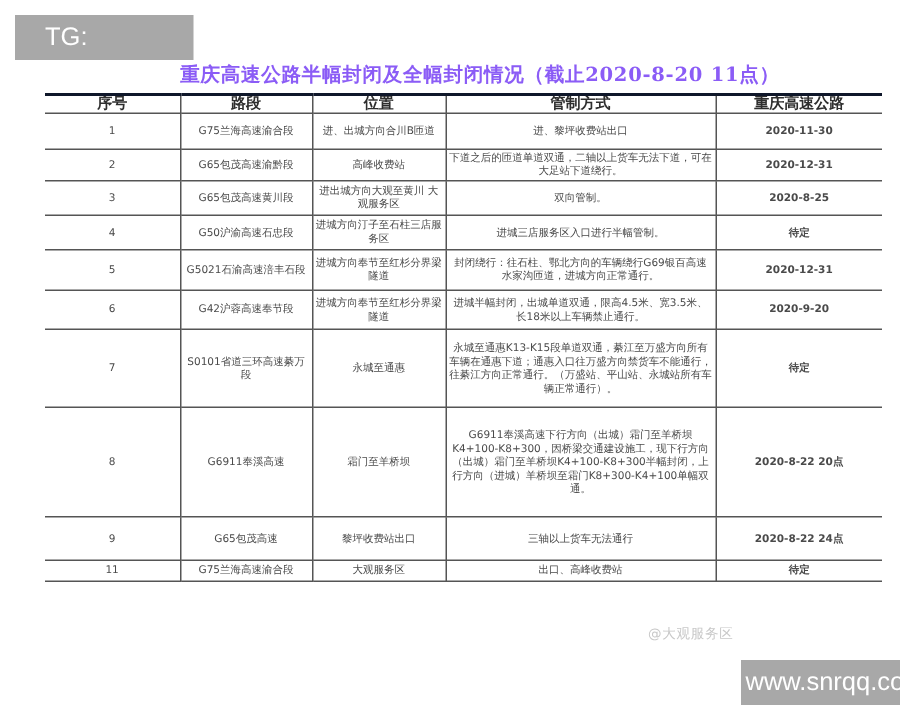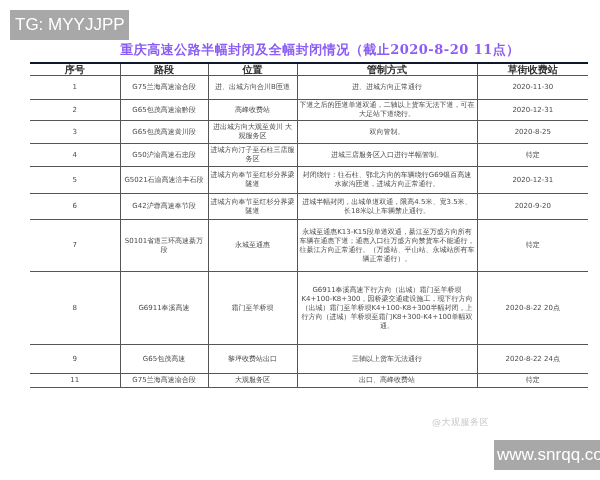--- a/index.html
+++ b/index.html
@@ -3,21 +3,21 @@
   <meta charset="utf-8">
   <style>
     html, body { margin: 0; padding: 0; }
     body {
       width: 600px; height: 480px; background: #ffffff; position: relative; overflow: hidden;
       font-family: "DejaVu Sans", "Liberation Sans", sans-serif; color: #3a3a3a;
     }
     .wm-top {
       position: absolute; left: 10px; top: 10px; width: 119px; height: 30px;
       background: #a8a8a8; color: #ffffff; font-family: "Liberation Sans", sans-serif;
-      font-size: 17px; line-height: 30px; padding-left: 5px; box-sizing: border-box;
+      font-size: 17px; line-height: 30px; padding-left: 20px; box-sizing: border-box;
     }
     .wm-bottom {
       position: absolute; left: 494px; top: 440px; width: 106px; height: 30px;
       background: #a8a8a8; color: #ffffff; font-family: "Liberation Sans", sans-serif;
       font-size: 17px; line-height: 30px; padding-left: 3px; box-sizing: border-box; overflow: hidden; white-space: nowrap;
     }
     .wm-weibo {
       position: absolute; left: 432px; top: 416px; font-size: 9px; color: #c8c8c8; letter-spacing: 0.5px;
     }
     .title {
@@ -32,21 +32,21 @@
       border: 1px solid #555; text-align: center; vertical-align: middle;
       padding: 0 2px; overflow: hidden;
     }
     table.main tr:first-child th { border-top: 2px solid #0f172a; }
     table.main th {
       font-family: "DejaVu Serif", "Liberation Serif", serif; font-weight: bold;
       font-size: 10px; color: #2e2e2e; height: 11px; line-height: 11px;
     }
     table.main td { font-size: 7px; line-height: 9px; color: #4a4a4a; }
     td.seq { font-size: 8px; color: #555; }
-    td.date { font-size: 7.5px; color: #555; }
+    td.date { font-size: 7.5px; color: #555; font-weight: bold; }
     td.ctrl { font-size: 7px; }
     table.main th:first-child, table.main td:first-child { border-left: none; }
     table.main th:last-child, table.main td:last-child { border-right: none; }
     col.c1 { width: 90px; } col.c2 { width: 88px; } col.c3 { width: 89px; } col.c4 { width: 180px; } col.c5 { width: 111px; }
   </style>
 </head>
 <body>
 
 <div class="wm-top">TG: MYYJJPP</div>
 
@@ -59,29 +59,29 @@
       <col class="c3">
       <col class="c4">
       <col class="c5">
     </colgroup>
   <thead>
     <tr>
       <th>序号</th>
       <th>路段</th>
       <th>位置</th>
       <th>管制方式</th>
-      <th>草街收费站</th>
+      <th>重庆高速公路</th>
     </tr>
   </thead>
   <tbody id="tbody">
       <tr style="height: 24px;">
         <td class="seq">1</td>
         <td>G75兰海高速渝合段</td>
         <td>进、出城方向合川B匝道</td>
-        <td class="ctrl">进、进城方向正常通行</td>
+        <td class="ctrl">进、黎坪收费站出口</td>
         <td class="date">2020-11-30</td>
       </tr>
       <tr style="height: 21px;">
         <td class="seq">2</td>
         <td>G65包茂高速渝黔段</td>
         <td>高峰收费站</td>
         <td class="ctrl">下道之后的匝道单道双通，二轴以上货车无法下道，可在大足站下道绕行。</td>
         <td class="date">2020-12-31</td>
       </tr>
       <tr style="height: 23px;">

